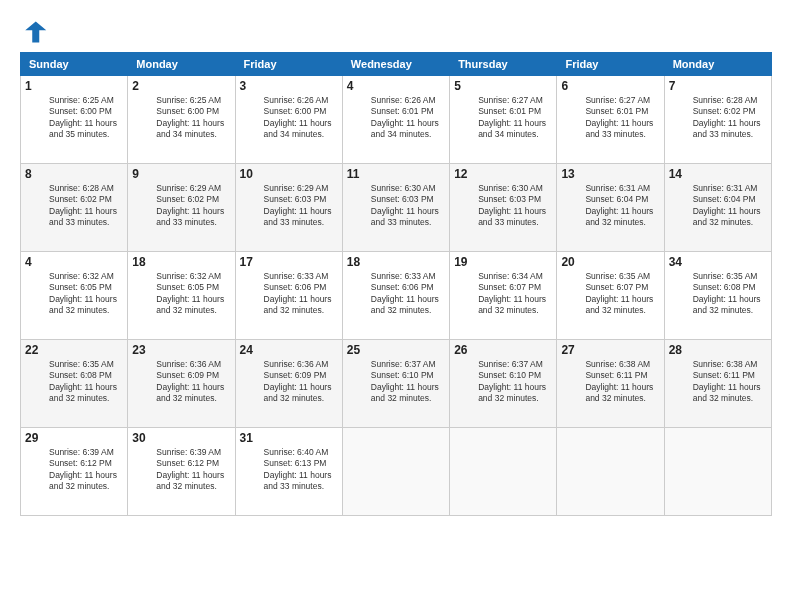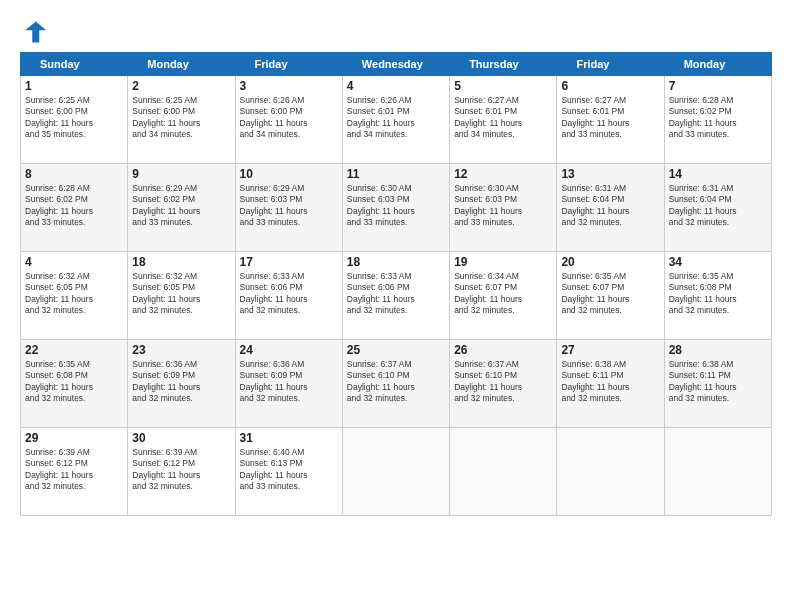--- a/index.html
+++ b/index.html
@@ -55,21 +55,21 @@
       margin-top: 2px;
     }
     .calendar {
       width: 100%;
       border-collapse: collapse;
       font-size: 9.5px;
     }
     .calendar thead th {
       background: #1a6eb5;
       color: #fff;
-      padding: 5px 19px;
+      padding: 5px 8px;
       text-align: left;
       font-size: 11px;
       font-weight: bold;
       border: 1px solid #1a6eb5;
     }
     .calendar tbody td {
       border: 1px solid #ccc;
       vertical-align: top;
       padding: 3px 4px;
       width: calc(100% / 7);
@@ -85,20 +85,21 @@
       font-size: 12px;
       font-weight: bold;
       color: #222;
       display: block;
       margin-bottom: 2px;
     }
     .day-info {
       font-size: 8.5px;
       color: #333;
       line-height: 1.35;
+      margin-left: 24px;
     }
     .empty-cell {
       background: #f9f9f9 !important;
     }
   </style>
 </head>
 <body>
 
 <div class="page">
   <div class="header">

